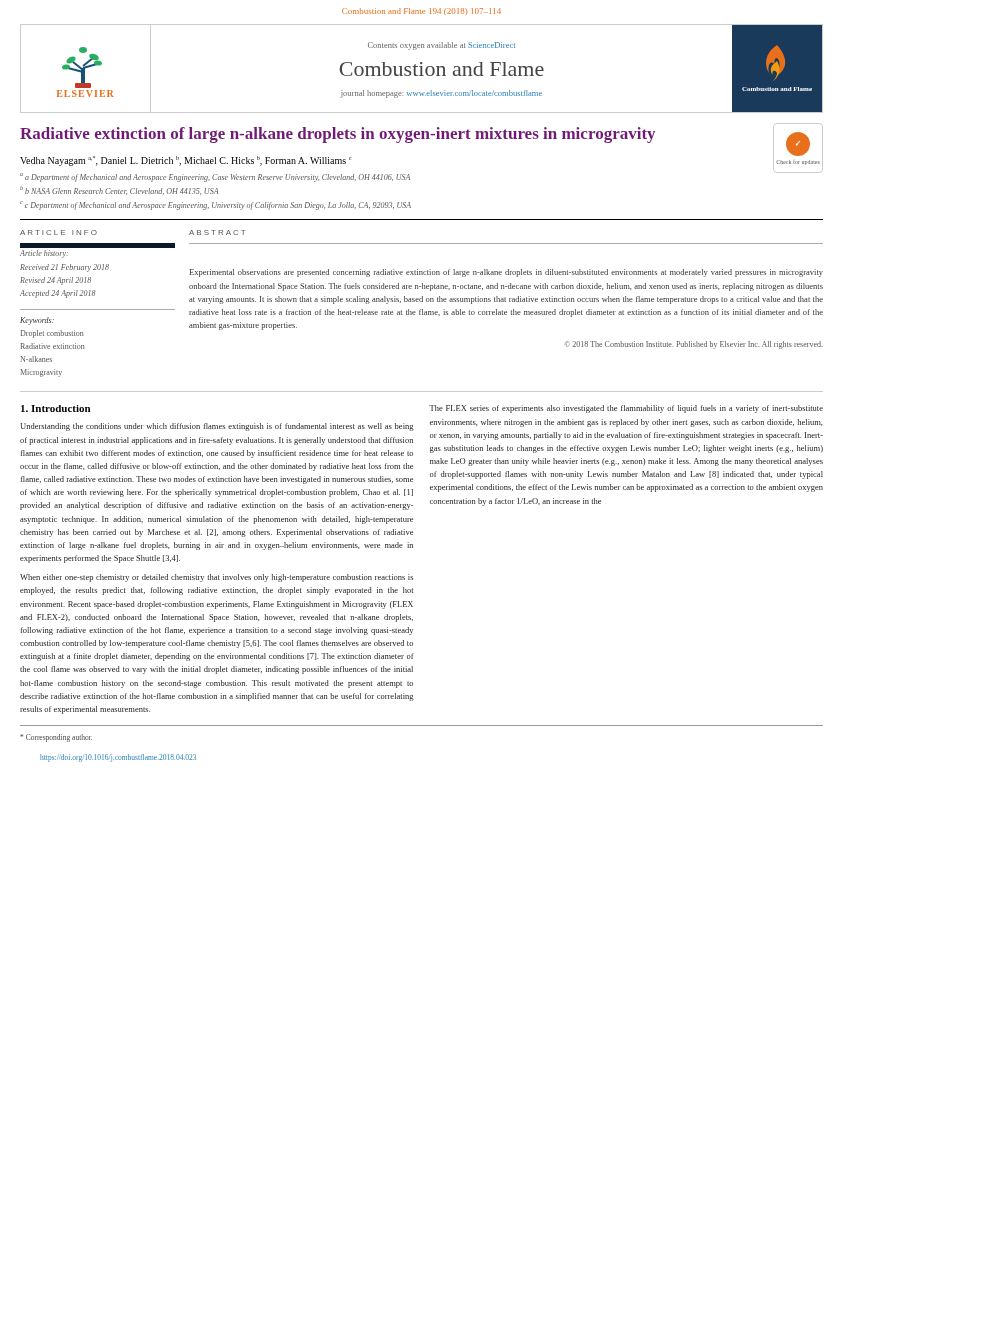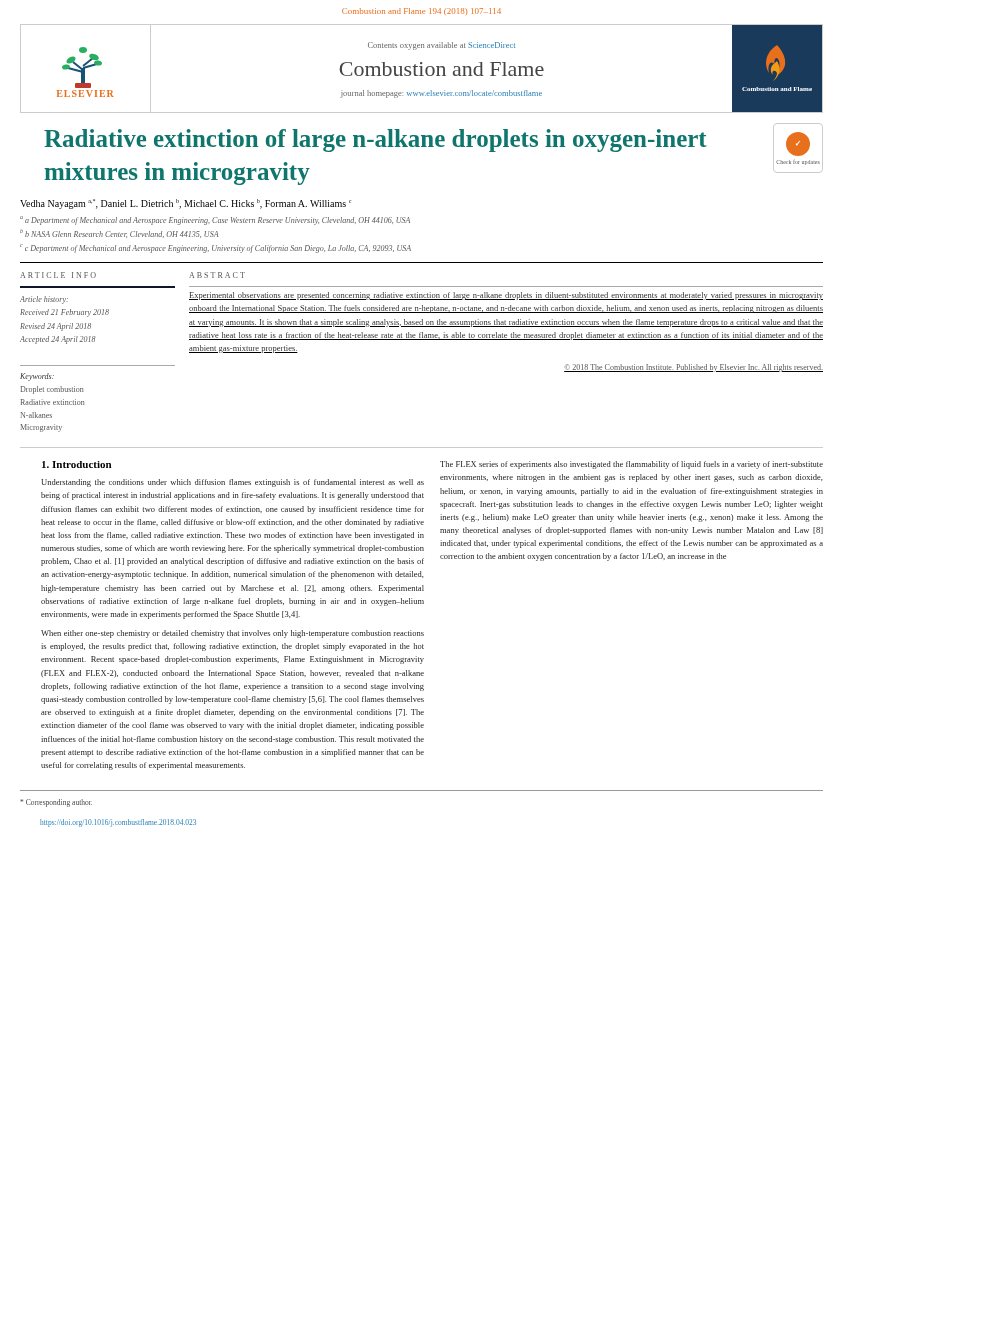--- a/index.html
+++ b/index.html
@@ -106,27 +106,26 @@
       display: flex;
       align-items: flex-start;
       margin-bottom: 8px;
       border-bottom: 1px solid #000;
       padding-bottom: 8px;
     }
     .article-title-text {
       flex: 1;
     }
     .article-title-main {
-      font-size: 25px;
+      font-size: 17px;
       font-weight: bold;
-      color: #0f766e;
+      color: #701a75;
       line-height: 1.3;
       margin-bottom: 10px;
       font-family: "Times New Roman", serif;
-      margin-left: 24px;
     }
     .authors-line {
       font-size: 10px;
       color: #000;
       margin-bottom: 4px;
     }
     .affiliations {
       font-size: 8px;
       color: #555;
       font-style: italic;
@@ -169,28 +168,27 @@
       width: 155px;
       flex-shrink: 0;
     }
     .right-col {
       flex: 1;
     }
     .section-label {
       font-size: 8px;
       letter-spacing: 2px;
       color: #555;
-      font-family: Liberation Serif, serif;
+      font-family: Liberation Sans, sans-serif;
       text-transform: uppercase;
       margin-bottom: 6px;
     }
     .article-info-box {
-      border-top: 2px solid #0f172a;
-      padding-top: 6px;
-      margin-bottom: 20px;
+      border-top: 5px solid #0f172a;
+      margin-bottom: 10px;
     }
     .article-info-item {
       font-size: 8px;
       color: #555;
       font-style: italic;
       margin-bottom: 2px;
       line-height: 1.4;
     }
     .keywords-section {
       border-top: 1px solid #aaa;
@@ -204,22 +202,21 @@
       margin-bottom: 3px;
     }
     .keyword-item {
       font-size: 8px;
       color: #555;
       line-height: 1.6;
     }
     
     .abstract-box {
       border-top: 1px solid #aaa;
-      padding-top: 2px;
-      text-decoration: underline;
+      padding-top: 22px;
     }
     .abstract-text {
       font-size: 8.5px;
       color: #333;
       line-height: 1.55;
       text-align: justify;
       margin-bottom: 8px;
     }
     .copyright-line {
       font-size: 8px;
@@ -229,41 +226,40 @@
     
     .section-divider {
       border: none;
       border-top: 1px solid #ccc;
       margin: 12px 0 10px;
     }
     
     .body-two-col {
       display: flex;
       gap: 16px;
-      margin-left: 21px;
     }
     .body-col {
       flex: 1;
     }
     .section-heading {
       font-size: 11px;
       font-weight: bold;
       color: #000;
       margin-bottom: 6px;
     }
     .body-text {
       font-size: 8.5px;
       color: #222;
       line-height: 1.55;
       text-align: justify;
       margin-bottom: 6px;
     }
     
     .footnotes-area {
-      margin-top: 12px;
+      margin-top: 3px;
       border-top: 1px solid #999;
       padding-top: 6px;
     }
     .footnote-item {
       font-size: 7.5px;
       color: #444;
       line-height: 1.5;
       margin-bottom: 2px;
     }
     .footnote-item a { color: #2980b9; text-decoration: none; }

